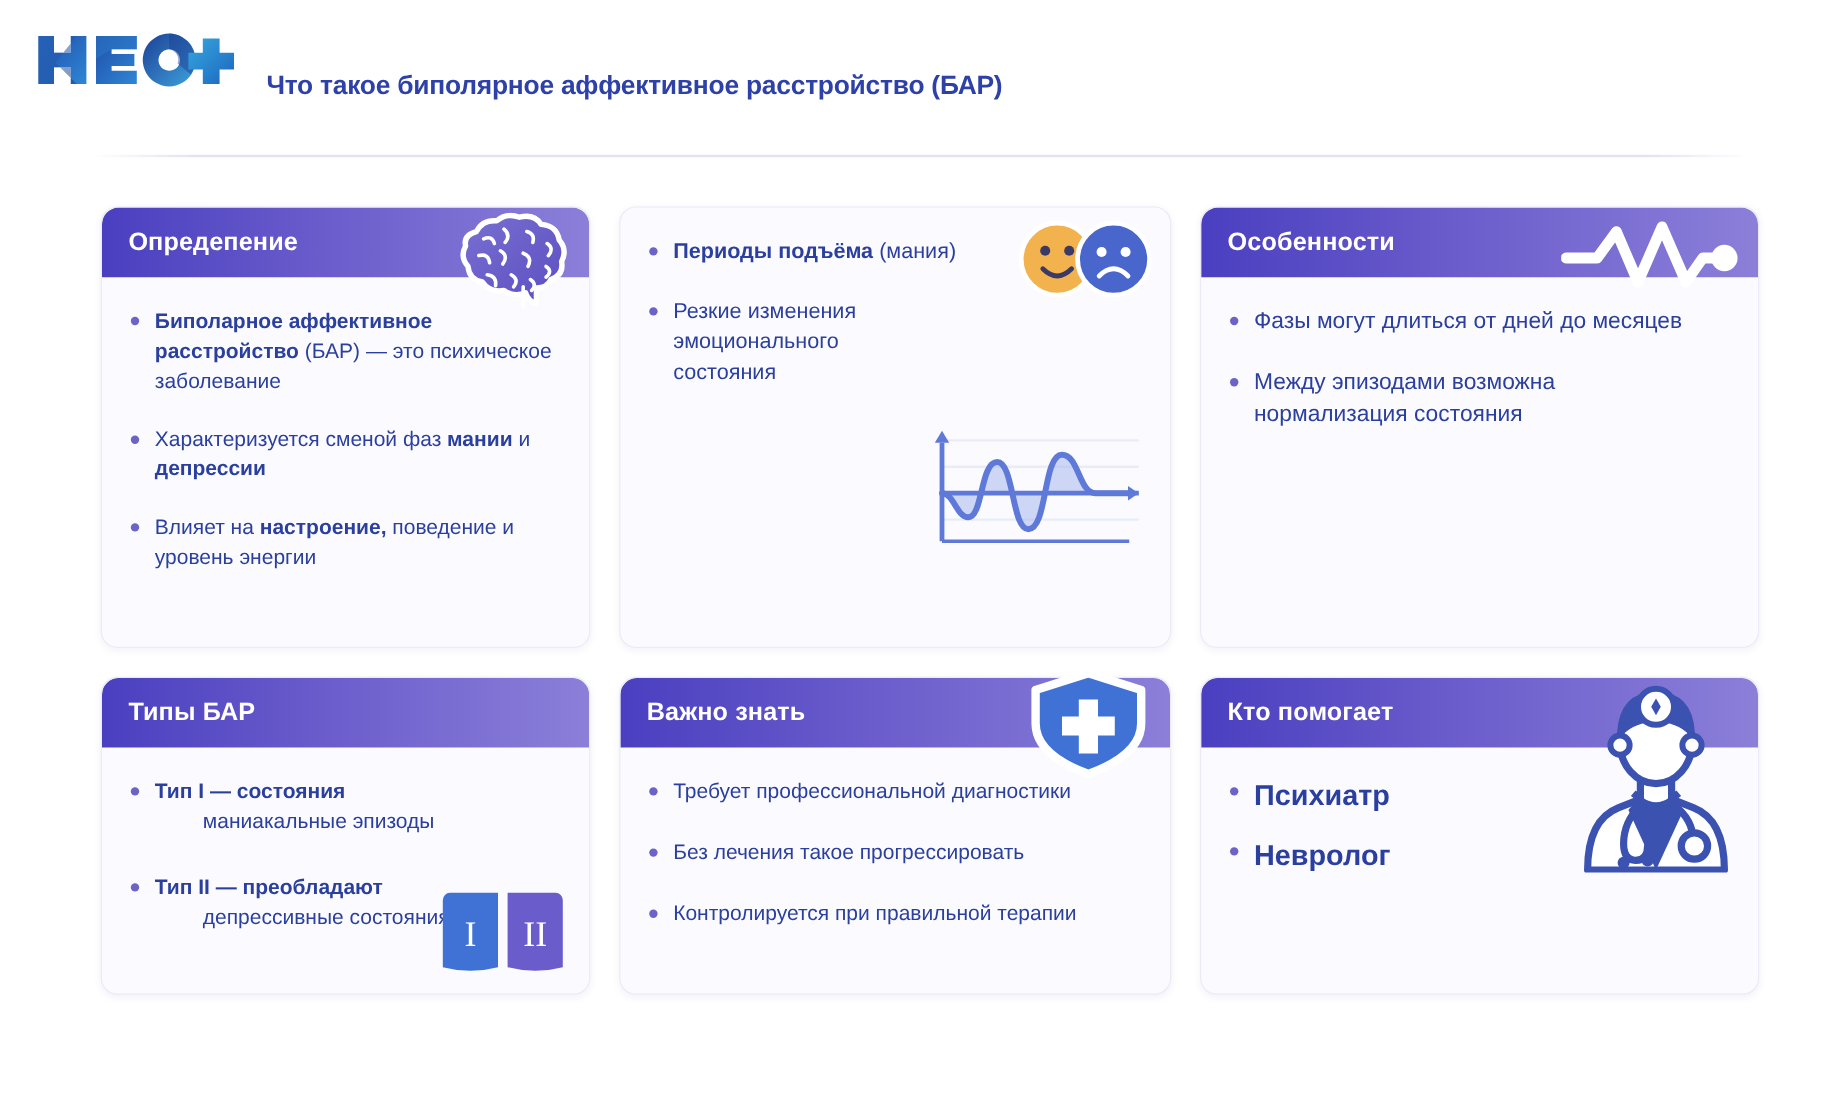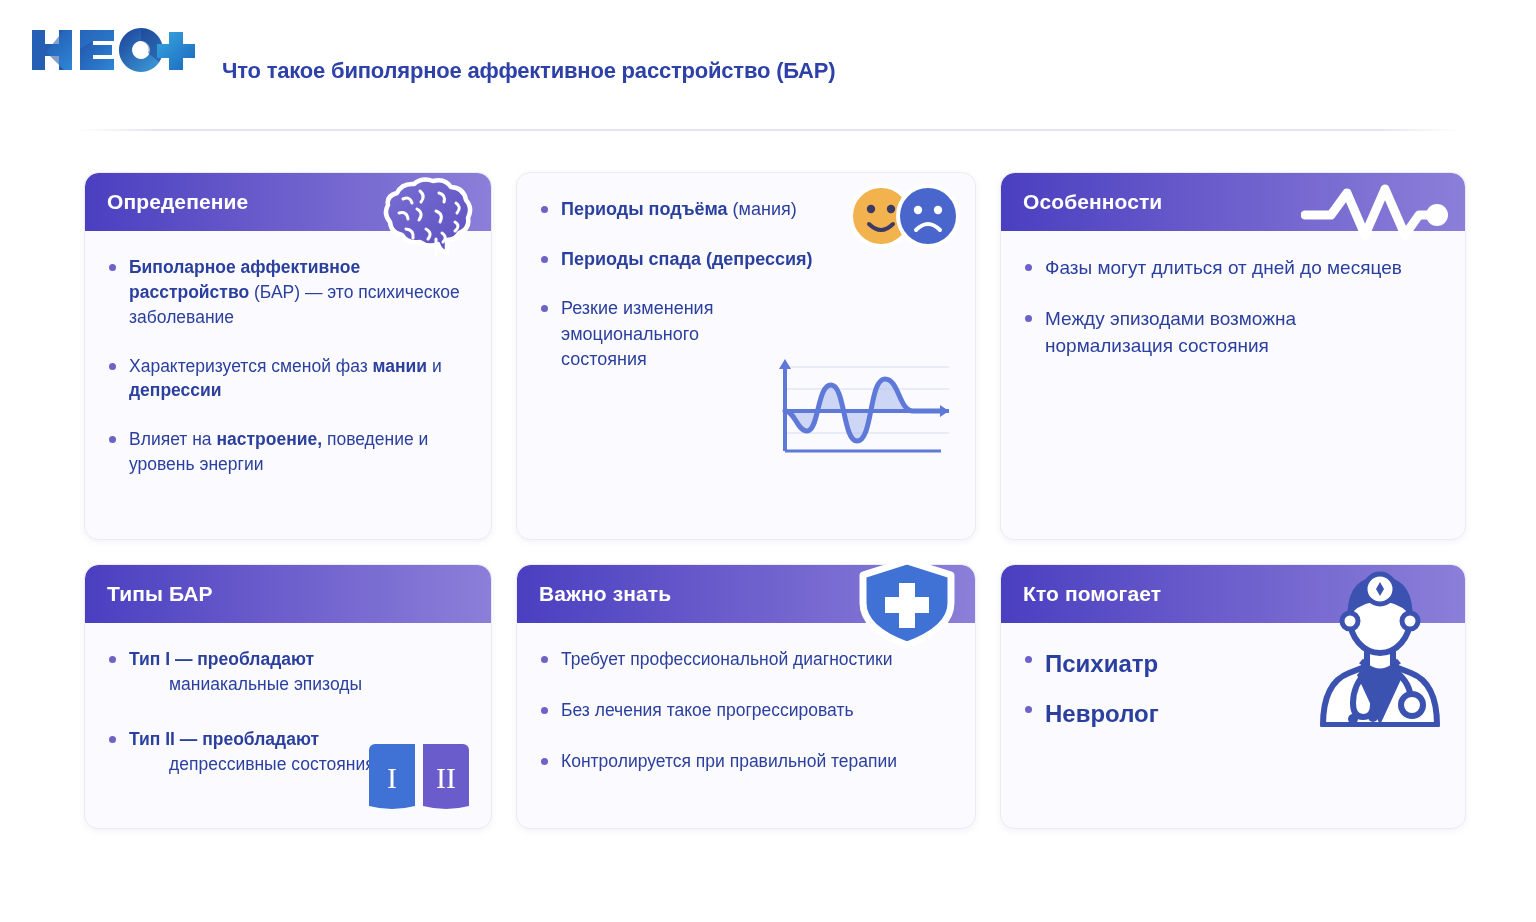--- a/index.html
+++ b/index.html
@@ -256,23 +256,20 @@
       </div>
     </div>
 
     <div class="card c2">
       <div class="card-inner">
         <div class="card-body">
           <ul class="bullets">
             <li>
               <span class="b">Периоды подъёма </span><span>(мания)</span>
             </li>
-            <li>
-              <span class="b">Периоды спада (депрессия)</span>
-            </li>
             <li style="max-width:250px">
               <span>Резкие изменения эмоционального состояния</span>
             </li>
           </ul>
         </div>
 
         <div class="icon-wave">
           <svg viewBox="0 0 196 110" width="196" height="110" aria-hidden="true">
             <g stroke="#e9ecf7" stroke-width="2">
               <line x1="22" y1="16" x2="186" y2="16"></line>
@@ -327,21 +324,21 @@
     </div>
 
     <div class="card c4">
       <div class="card-inner">
         <div class="card-header">
           <span class="card-title">Типы БАР</span>
         </div>
         <div class="card-body">
           <ul class="bullets">
             <li>
-              <span class="b">Тип I — преобладают</span>
+              <span class="b">Тип I — состояния</span>
               <span class="indent">маниакальные эпизоды</span>
             </li>
             <li>
               <span class="b">Тип II — преобладают</span>
               <span class="indent">депрессивные состояния</span>
             </li>
           </ul>
         </div>
 
         <div class="icon-types">

